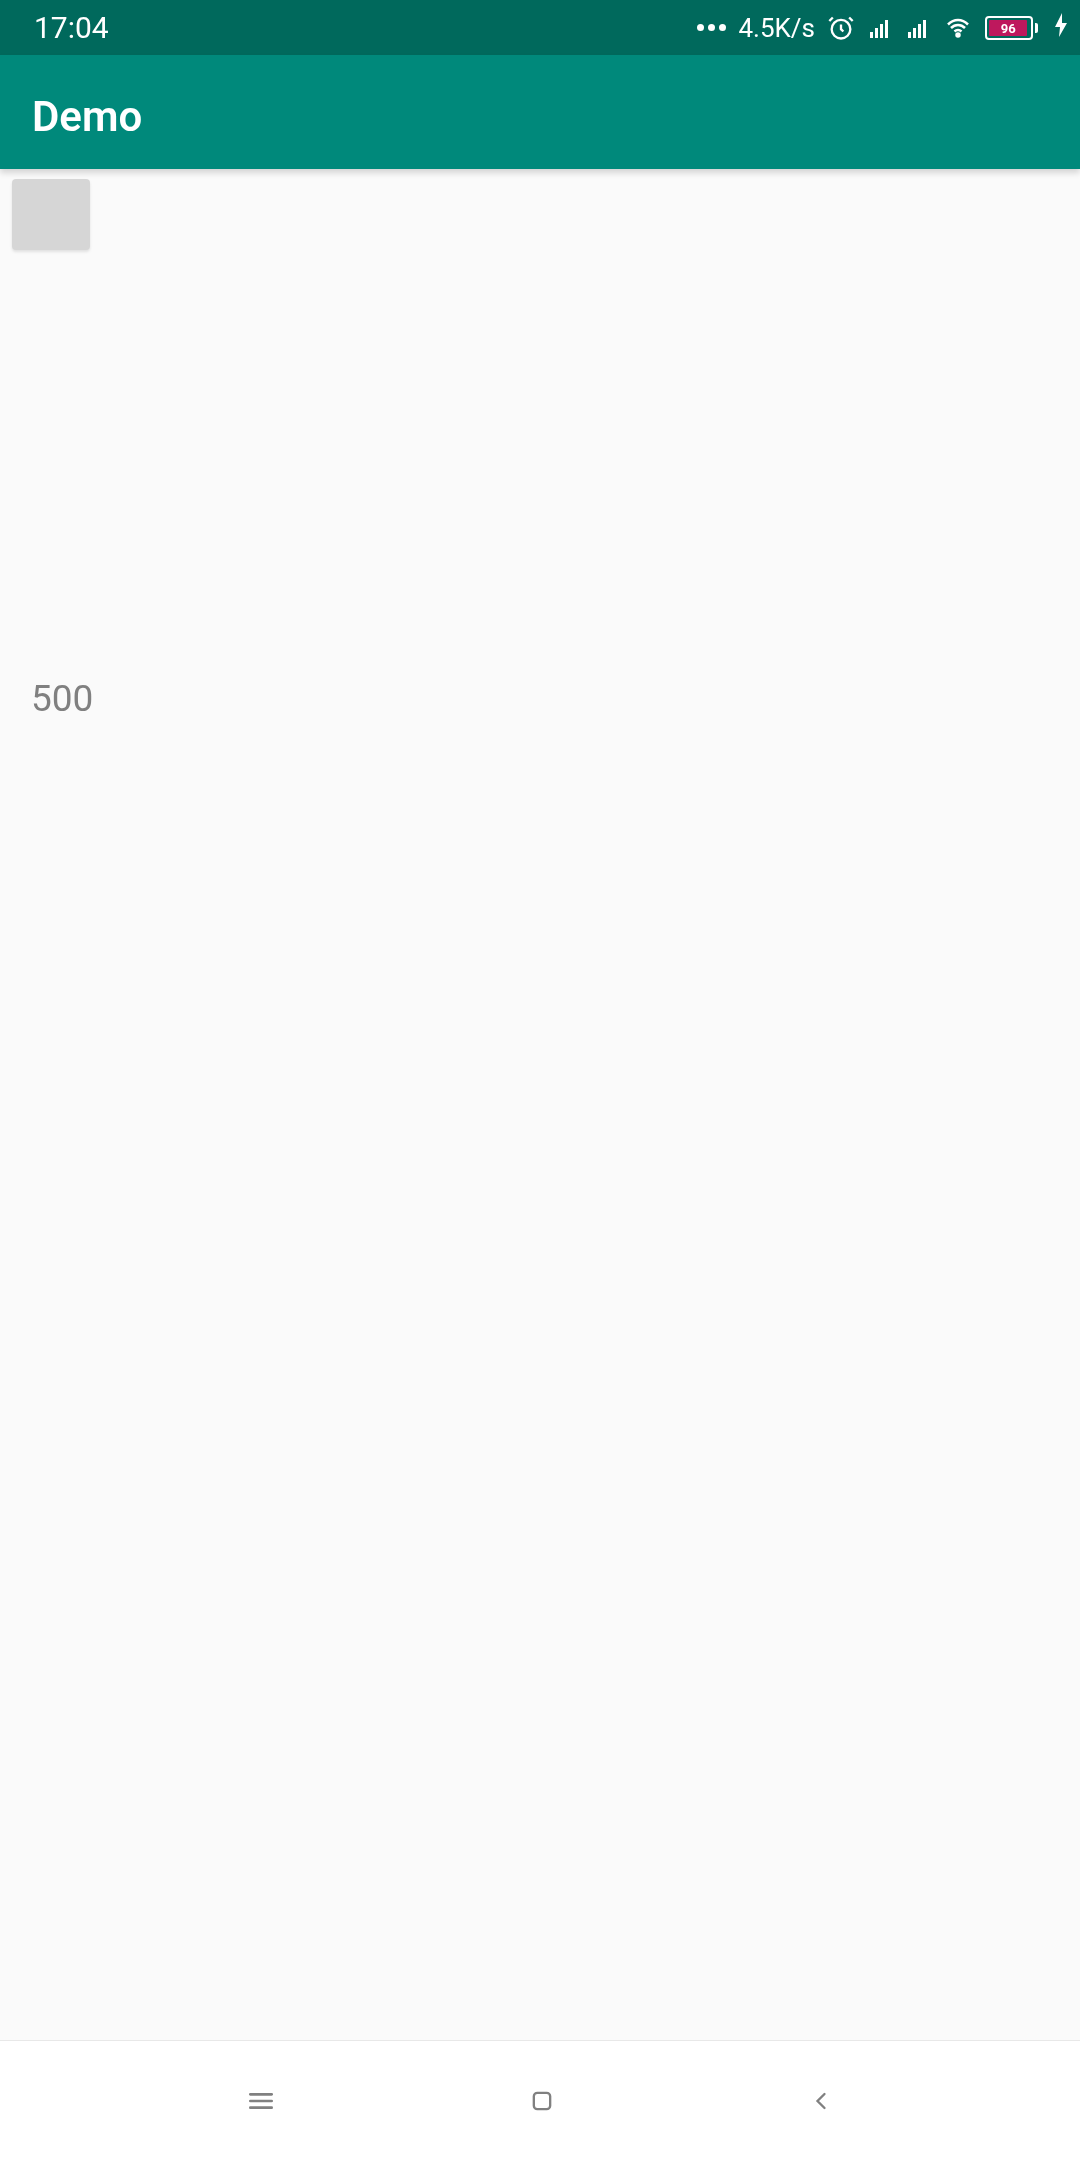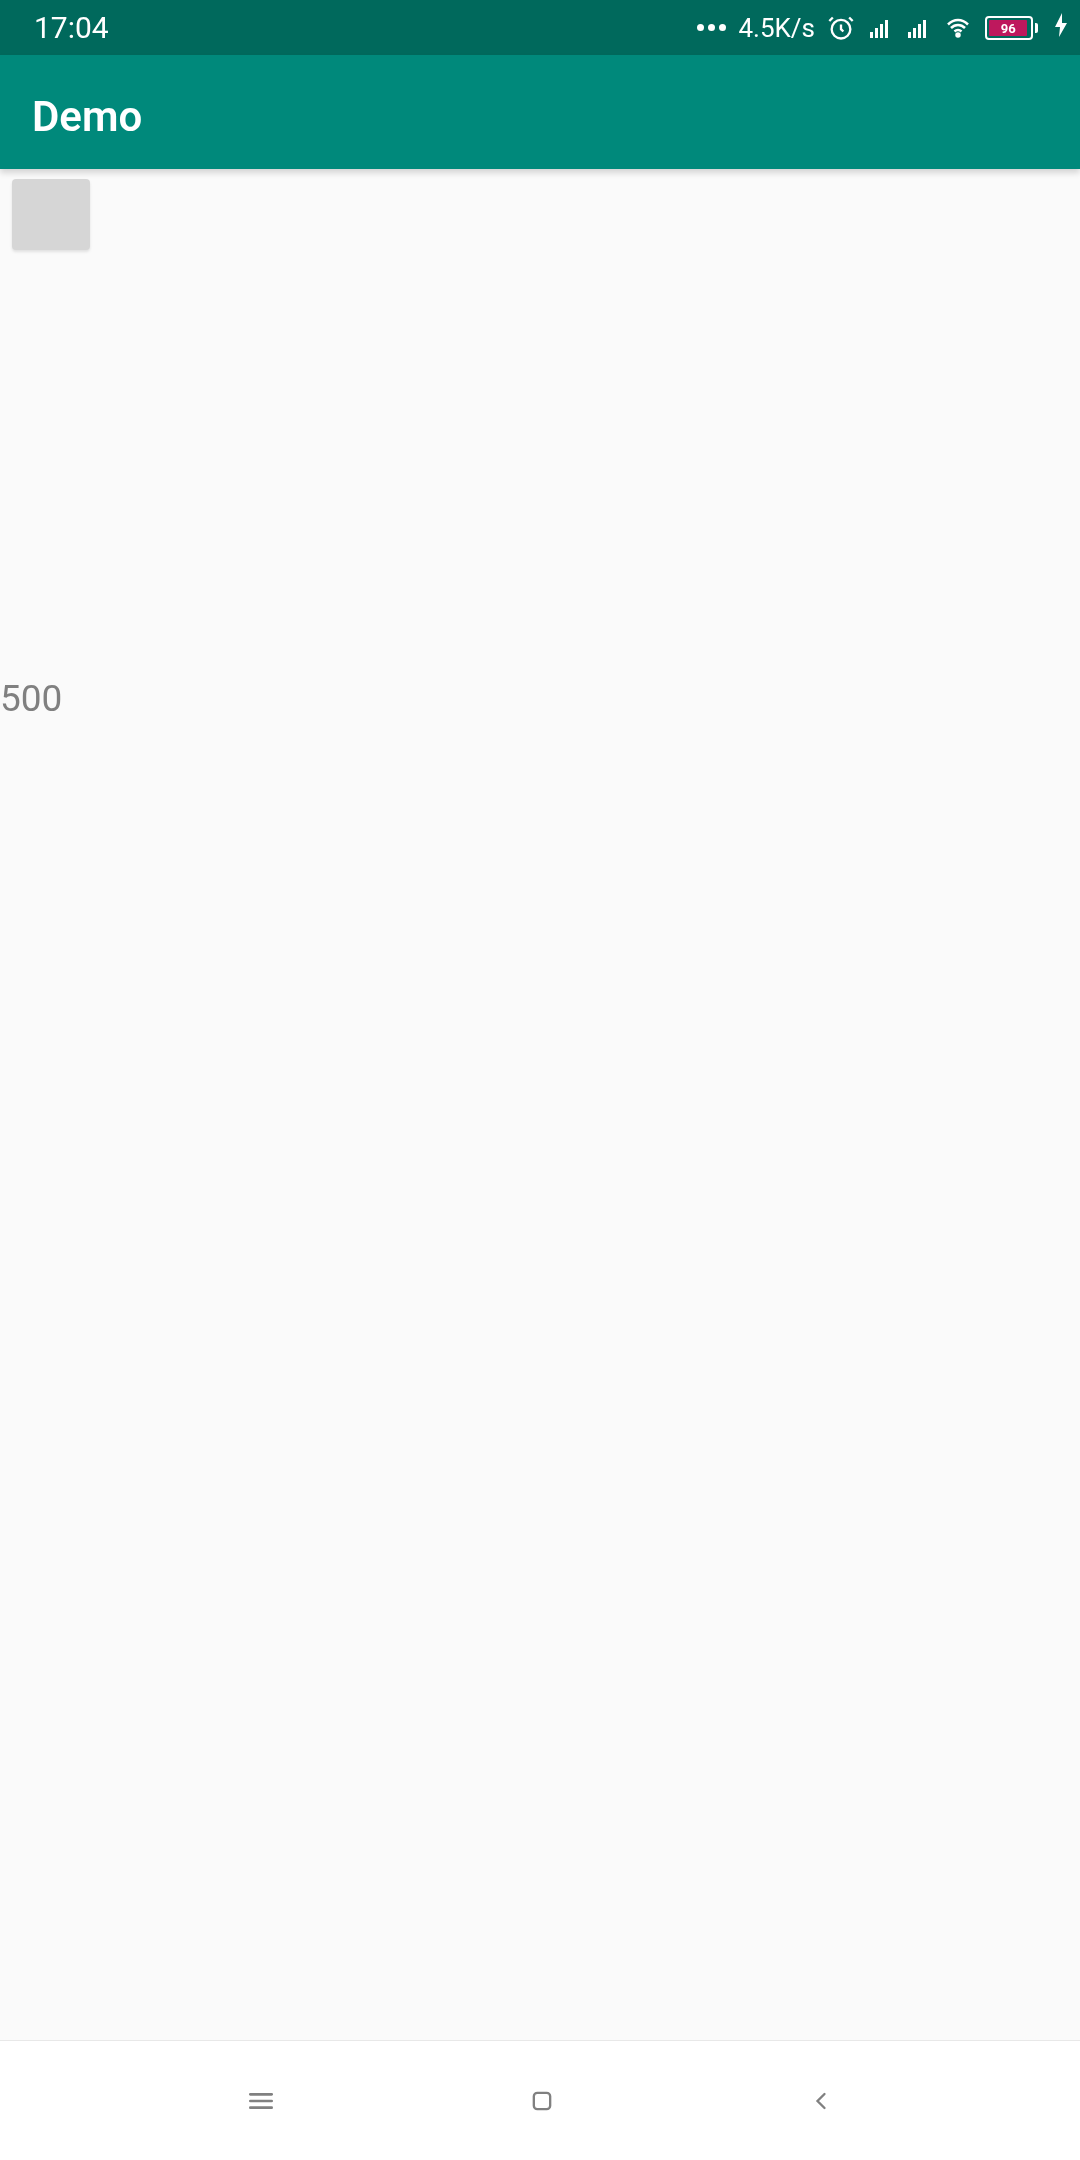--- a/index.html
+++ b/index.html
@@ -120,20 +120,21 @@
       border-radius: 4px;
       box-shadow: 0 2px 3px rgba(0,0,0,0.1);
     }
     .value-text {
       position: absolute;
       left: 0;
       top: 508px;
       font-size: 37px;
       color: #808080;
       font-weight: 400;
+      padding-left: 31px;
     }
     .nav-bar {
       height: 120px;
       background: #ffffff;
       border-top: 1px solid #e8e8e8;
       display: flex;
       align-items: center;
       justify-content: space-around;
       padding: 0 120px;
     }

